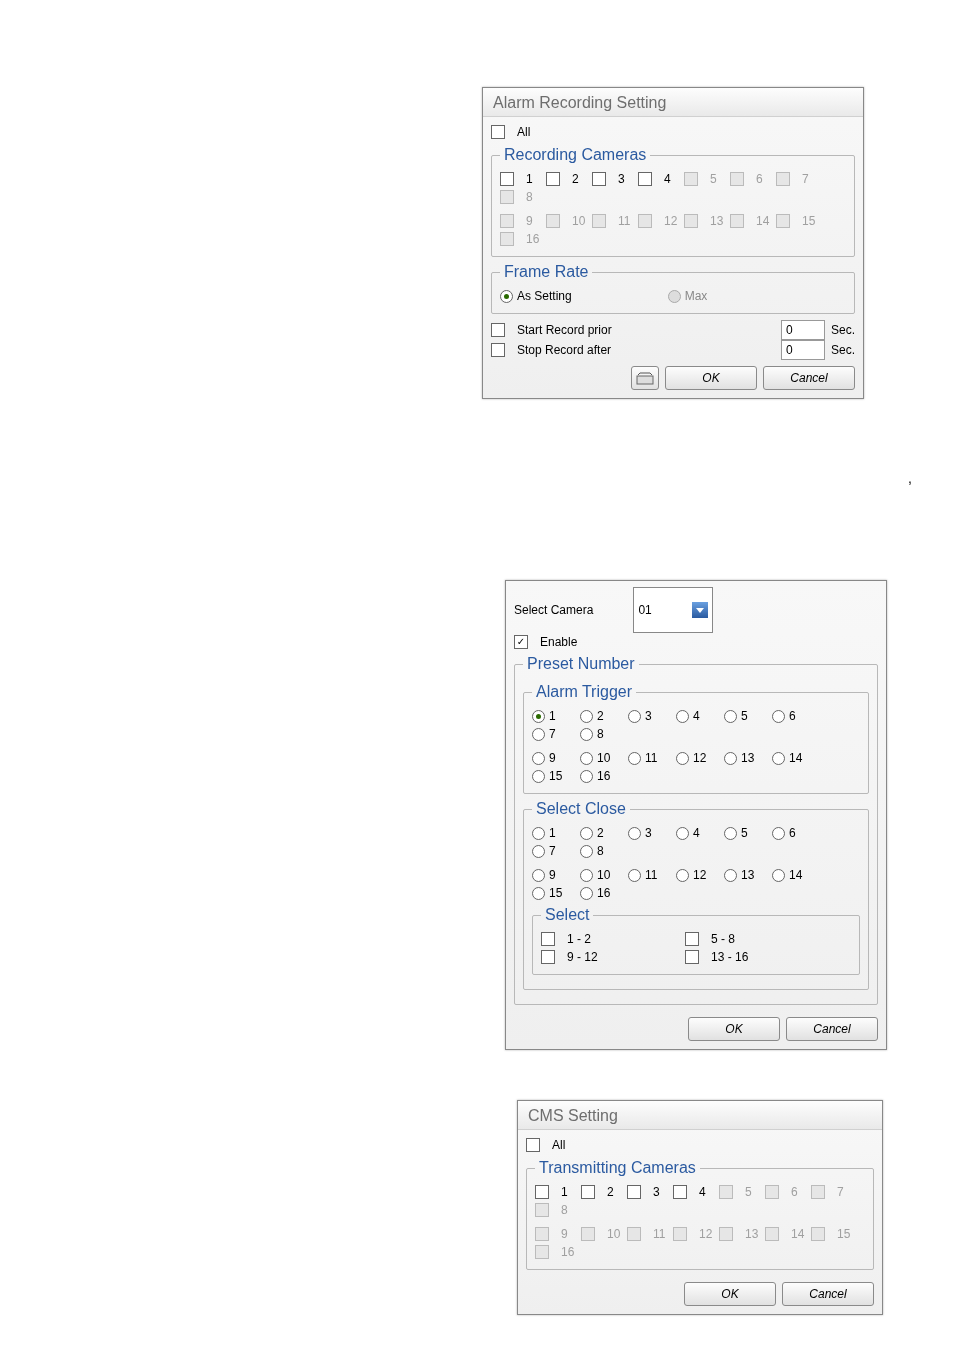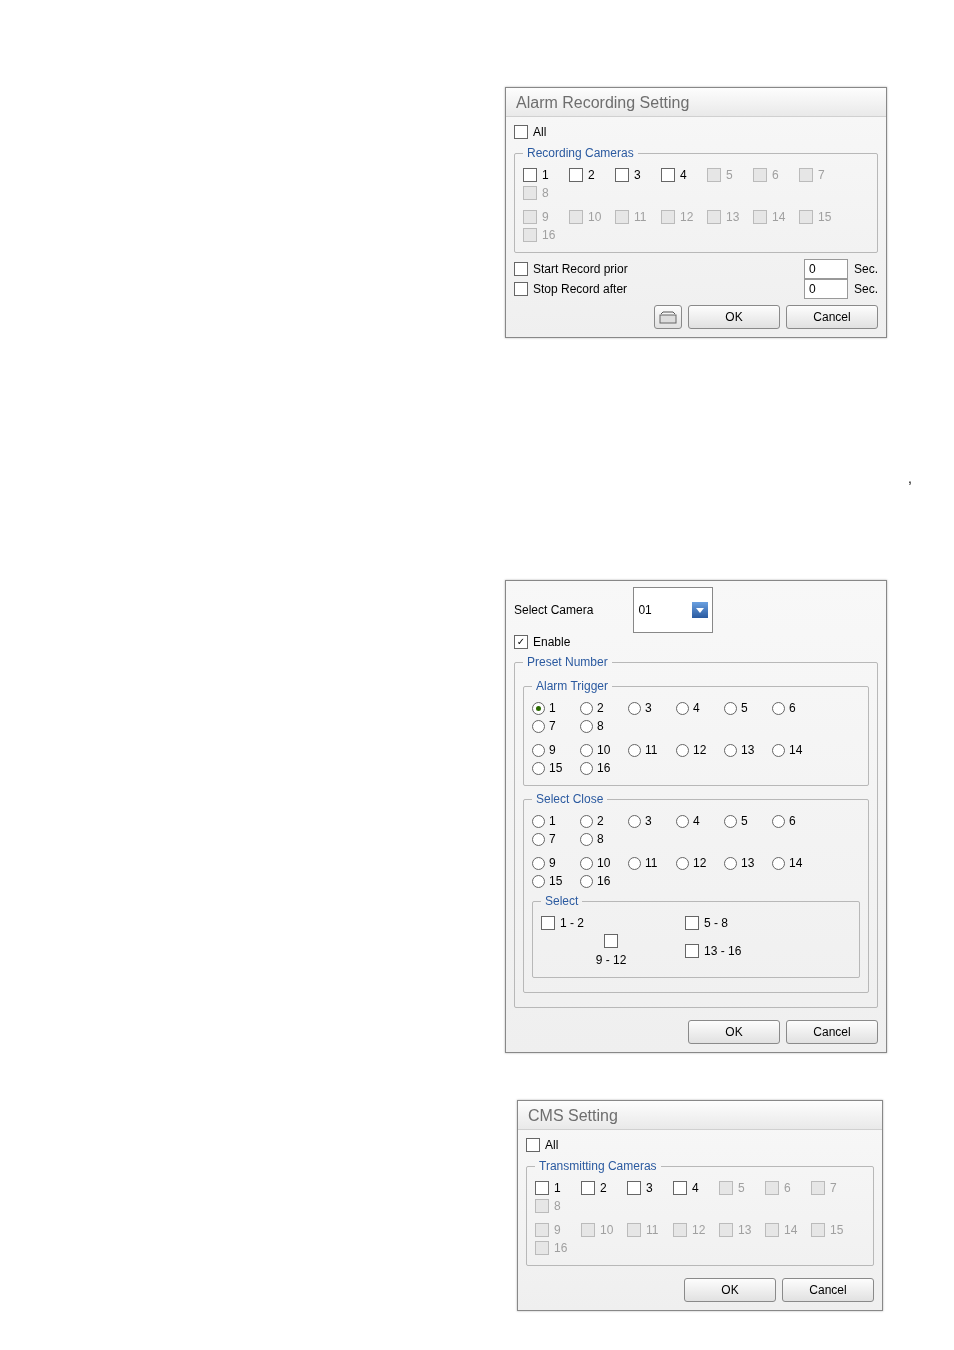--- a/index.html
+++ b/index.html
@@ -29,21 +29,21 @@
     border-bottom: 1px solid #d0d0d0;
   }
 
   .dlg-body {
     padding: 6px 8px 8px 8px;
   }
 
   .chk {
     display: inline-flex;
     align-items: center;
-    gap: 5px;
+    gap: 12px;
     margin: 2px 4px 2px 0;
   }
   .chk .box {
     width: 12px;
     height: 12px;
     border: 1px solid #666;
     background: #fff;
     display: inline-flex;
     align-items: center;
     justify-content: center;
@@ -82,21 +82,21 @@
   .radio.disabled .lbl { color: #888; }
 
   fieldset.group {
     border: 1px solid #b8b8b8;
     border-radius: 2px;
     margin: 4px 0 6px 0;
     padding: 6px 8px 8px 8px;
   }
   fieldset.group > legend {
     color: #2b5aa0;
-    font-size: 12px;
+    font-size: 16px;
     padding: 0 4px;
   }
 
   .row { display: flex; flex-wrap: wrap; align-items: center; }
   .row8 .chk, .row8 .radio { width: 42px; }
 
   .numbox {
     width: 34px;
     height: 18px;
     border: 1px solid #999;
@@ -125,20 +125,21 @@
     min-width: 26px;
     width: 26px;
     padding: 0;
   }
 
   .footer {
     display: flex;
     justify-content: flex-end;
     align-items: center;
     padding-top: 6px;
+    font-style: italic;
   }
 
   .line {
     display: flex;
     align-items: center;
     margin: 0 0;
   }
   .line .spacer { flex: 1; }
 
   .select {
@@ -160,21 +161,21 @@
     justify-content: center;
   }
   .select .arrow svg { display:block; }
 
   .kbd-icon svg { display:block; }
 
 </style>
 </head>
 <body>
 
-<div class="dialog" style="left:505px; top:87px; width:380px;">
+<div class="dialog" style="left:482px; top:87px; width:380px;">
   <div class="dlg-title">Alarm Recording Setting</div>
   <div class="dlg-body">
     <div class="chk">
       <span class="box"></span>
         <span class="lbl">All</span>
     </div>
 
     <fieldset class="group">
       <legend>Recording Cameras</legend>
       <div class="row row8">
@@ -240,20 +241,36 @@
             <span class="box"></span>
             <span class="lbl">15</span>
           </span>
         <span class="chk disabled">
             <span class="box"></span>
             <span class="lbl">16</span>
           </span>
       </div>
     </fieldset>
 
+    <fieldset class="group">
+      <legend>Frame Rate</legend>
+      <div class="row">
+        <span class="radio">
+            <span class="circ">
+              <span class="dot"></span>
+            </span>
+            <span class="lbl">As Setting</span>
+          </span>
+        <span style="width:90px;"></span>
+        <span class="radio disabled empty">
+            <span class="circ"></span>
+            <span class="lbl">Max</span>
+          </span>
+      </div>
+    </fieldset>
 
     <div class="line">
       <span class="chk">
           <span class="box"></span>
           <span class="lbl">Start Record prior</span>
         </span>
       <span class="spacer"></span>
       <span class="numbox">
           <span>0</span>
         </span>
@@ -464,21 +481,21 @@
             <span class="chk" style="width:140px;">
                 <span class="box"></span>
                 <span class="lbl">1 - 2</span>
               </span>
             <span class="chk">
                 <span class="box"></span>
                 <span class="lbl">5 - 8</span>
               </span>
           </div>
           <div class="row">
-            <span class="chk" style="width:140px;flex-direction:column;">
+            <span class="chk" style="width:140px;">
                 <span class="box"></span>
                 <span class="lbl">9 - 12</span>
               </span>
             <span class="chk">
                 <span class="box"></span>
                 <span class="lbl">13 - 16</span>
               </span>
           </div>
         </fieldset>
       </fieldset>

